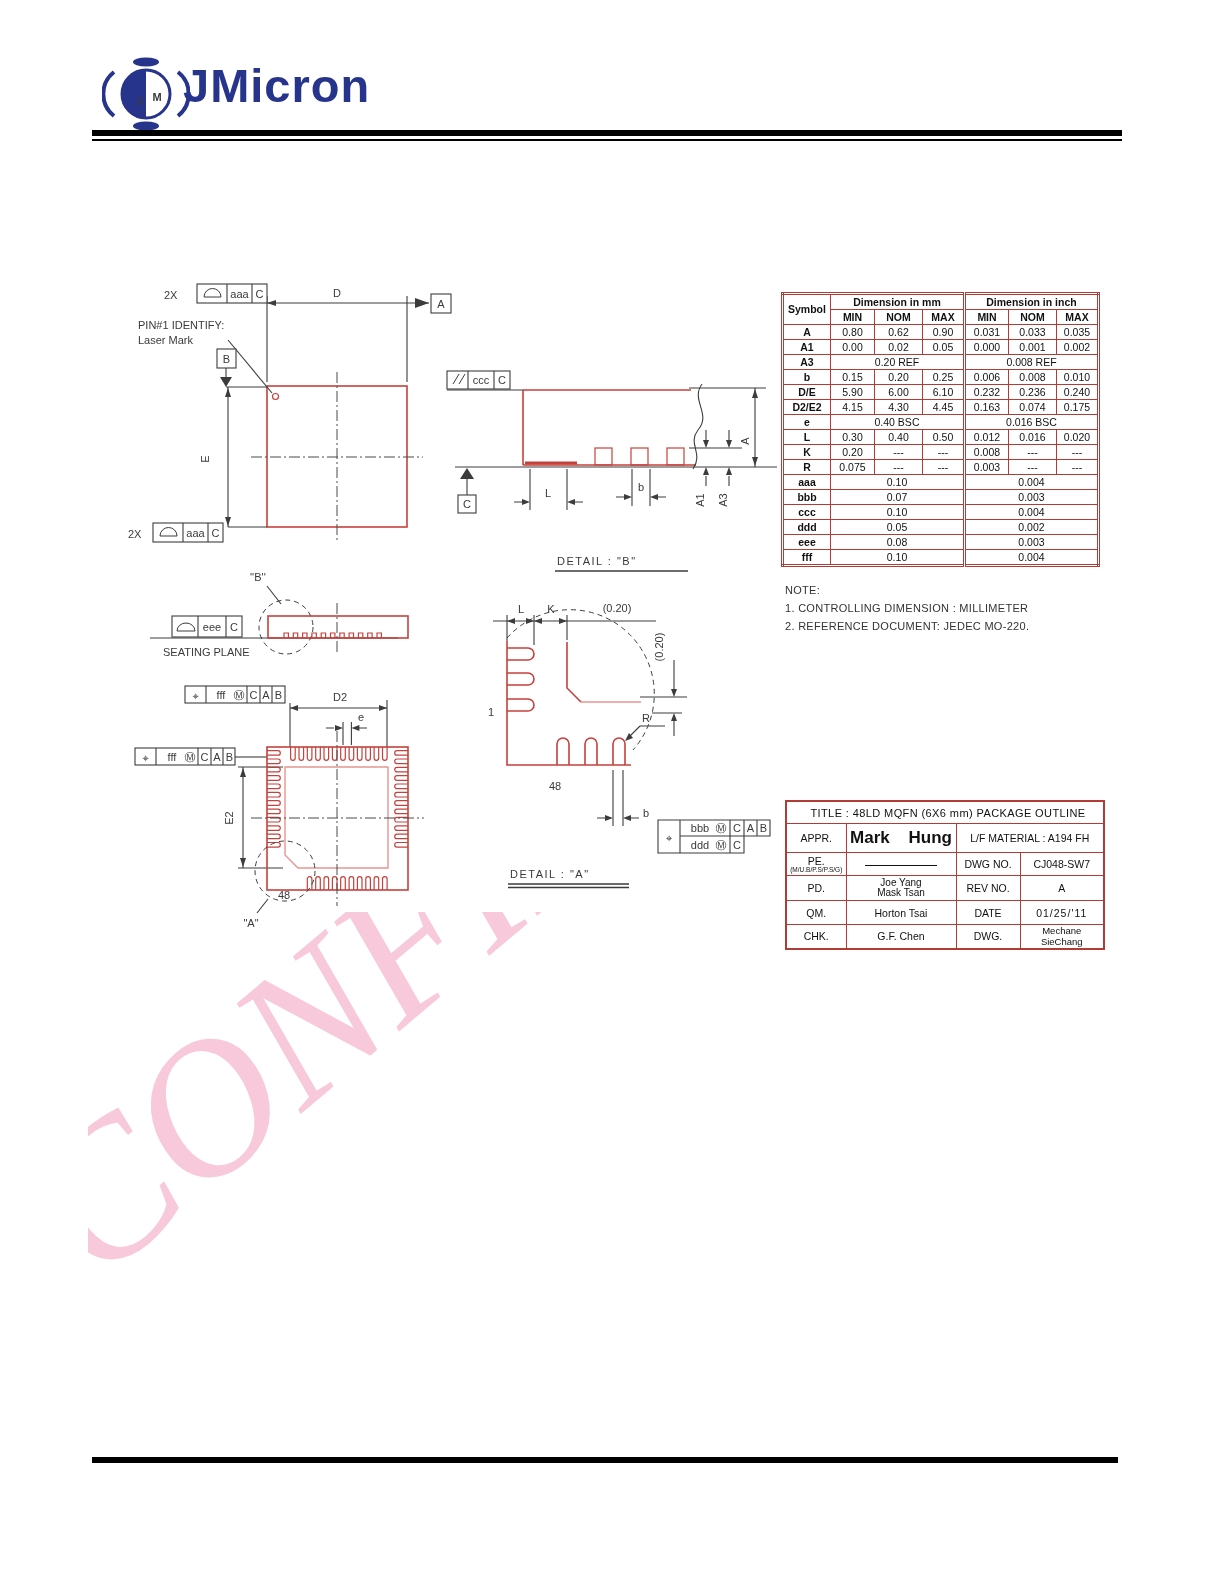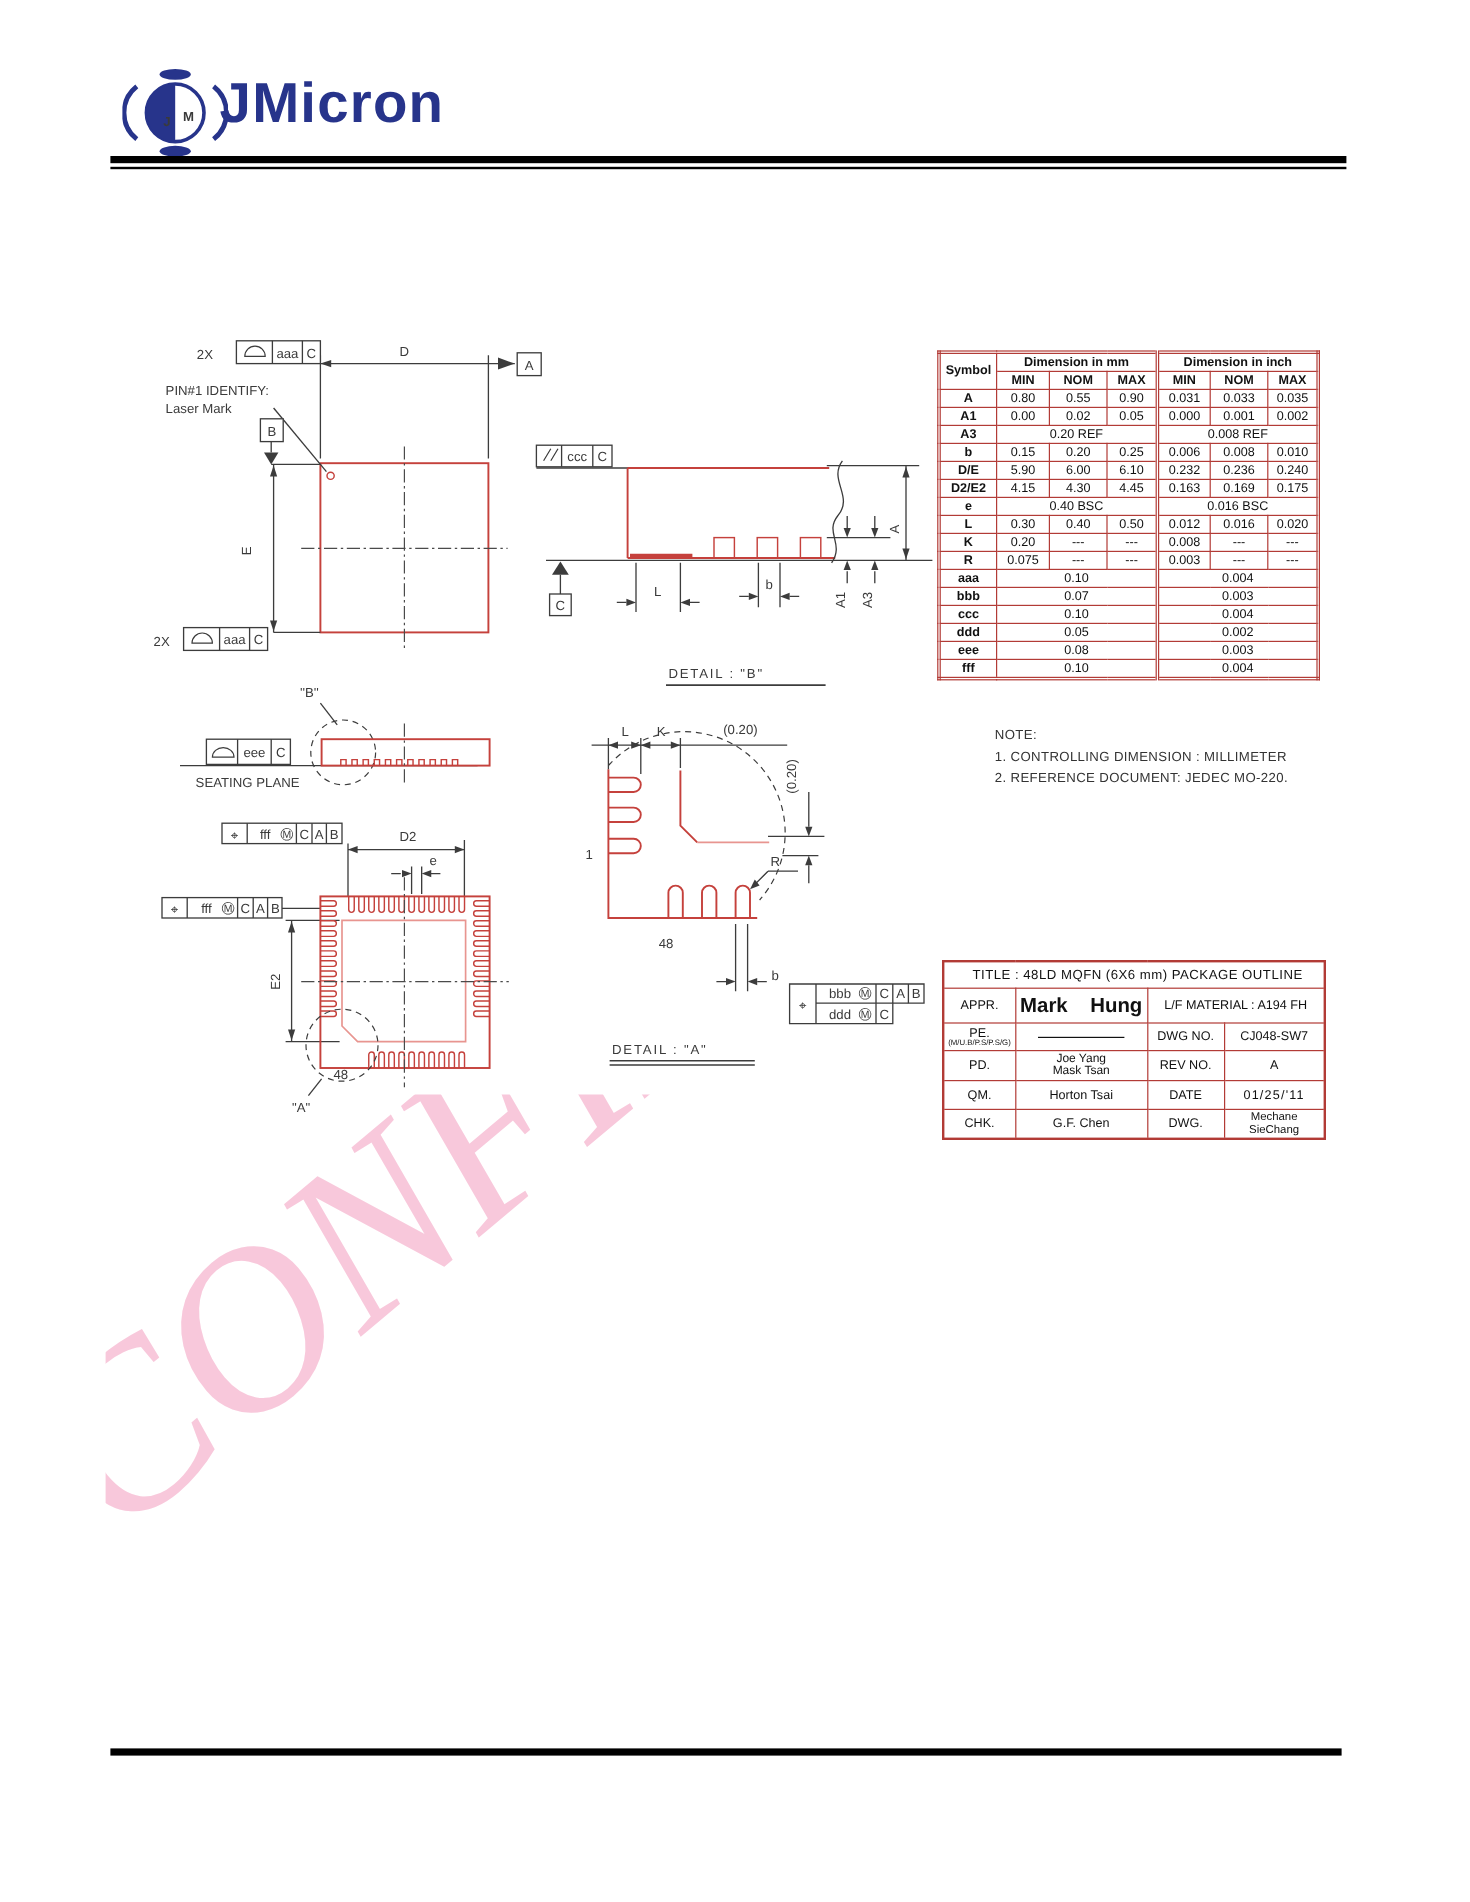--- a/index.html
+++ b/index.html
@@ -35,22 +35,22 @@
   .tb-table{position:absolute;left:785px;top:800px;border-collapse:collapse;
             border:2px solid #b23b36;font-size:10.5px;color:#111;table-layout:fixed;}
   .tb-table td{border:1px solid #b23b36;padding:0 3px;text-align:center;overflow:hidden;}
   .tb-title{font-size:11px;letter-spacing:0.4px;text-align:left;padding-left:9px !important;
             height:21px;white-space:nowrap;}
   .tb-appr{font-size:17px;font-weight:bold;word-spacing:14px;}
   .tb-sub{font-size:6.5px;display:block;line-height:6px;}
   .tb-pd{font-size:10px;line-height:10px;}
   .pe-line{display:inline-block;width:72px;height:0;border-top:1.5px solid #111;vertical-align:middle;}
   
-  .notes{position:absolute;left:785px;top:606px;font-size:11px;color:#333;line-height:14px;
-         letter-spacing:0.3px;white-space:nowrap;margin-left:44px;}
+  .notes{position:absolute;left:785px;top:583px;font-size:11px;color:#333;line-height:14px;
+         letter-spacing:0.3px;white-space:nowrap;}
   .notes .n-item{margin-top:4px;}
   
   .wm-clip{position:absolute;left:88px;top:912px;width:580px;height:455px;overflow:hidden;pointer-events:none;}
   .wm{position:absolute;left:30px;top:205px;font-family:"Liberation Serif",serif;font-style:italic;
       font-size:192px;line-height:1;color:#f8c8db;white-space:nowrap;
       transform:rotate(-40deg);transform-origin:0 100%;}
 </style>
 </head>
 <body>
 
@@ -297,21 +297,21 @@
       <td class="hd">MIN</td>
       <td class="hd">NOM</td>
       <td class="hd">MAX</td>
       <td class="hd dv">MIN</td>
       <td class="hd">NOM</td>
       <td class="hd">MAX</td>
     </tr>
     <tr>
       <td class="sym">A</td>
       <td>0.80</td>
-      <td>0.55</td>
+      <td>0.62</td>
       <td>0.90</td>
       <td class="dv">0.031</td>
       <td>0.033</td>
       <td>0.035</td>
     </tr>
     <tr>
       <td class="sym">A1</td>
       <td>0.00</td>
       <td>0.02</td>
       <td>0.05</td>
@@ -341,21 +341,21 @@
       <td class="dv">0.232</td>
       <td>0.236</td>
       <td>0.240</td>
     </tr>
     <tr>
       <td class="sym">D2/E2</td>
       <td>4.15</td>
       <td>4.30</td>
       <td>4.45</td>
       <td class="dv">0.163</td>
-      <td>0.169</td>
+      <td>0.074</td>
       <td>0.175</td>
     </tr>
     <tr>
       <td class="sym">e</td>
       <td colspan="3">0.40 BSC</td>
       <td class="dv" colspan="3">0.016 BSC</td>
     </tr>
     <tr>
       <td class="sym">L</td>
       <td>0.30</td>

